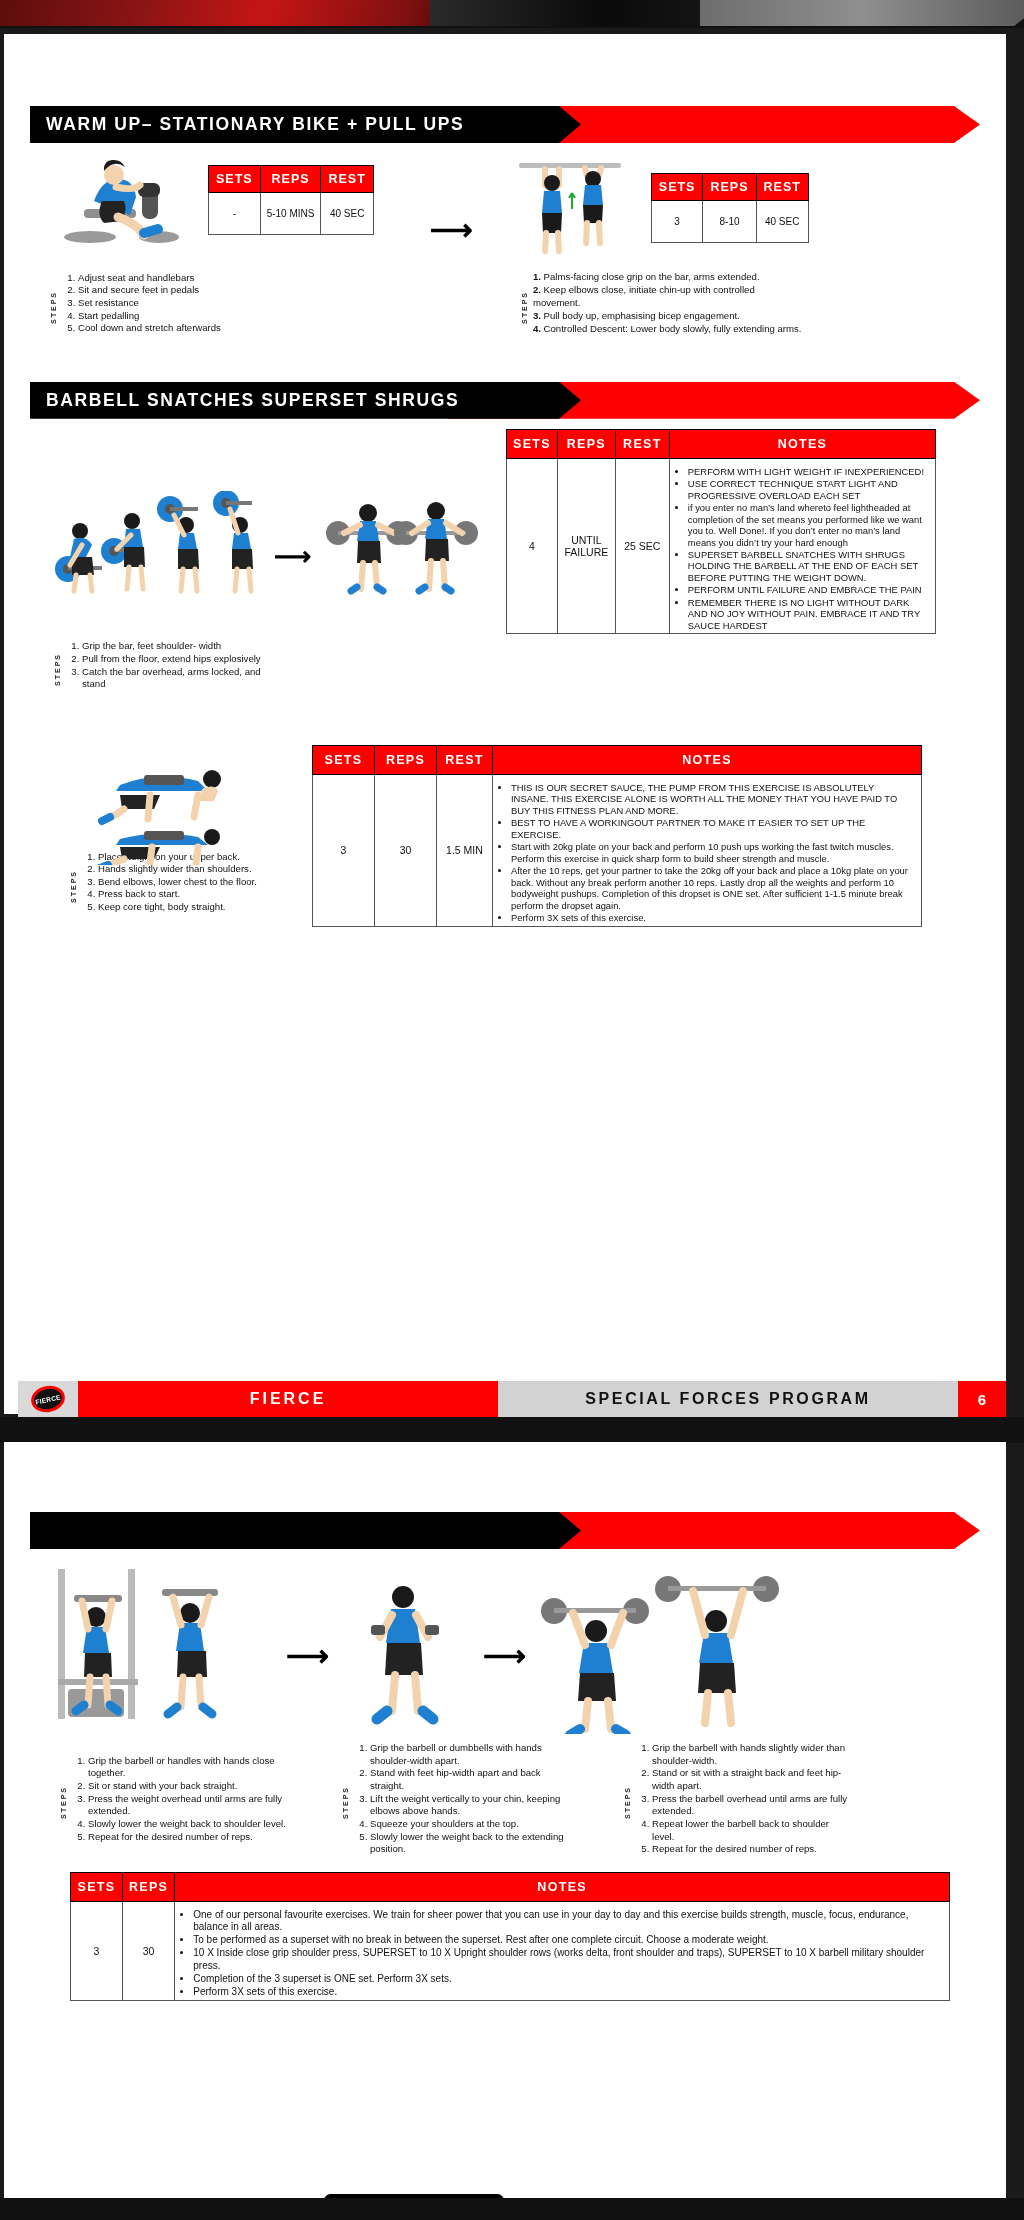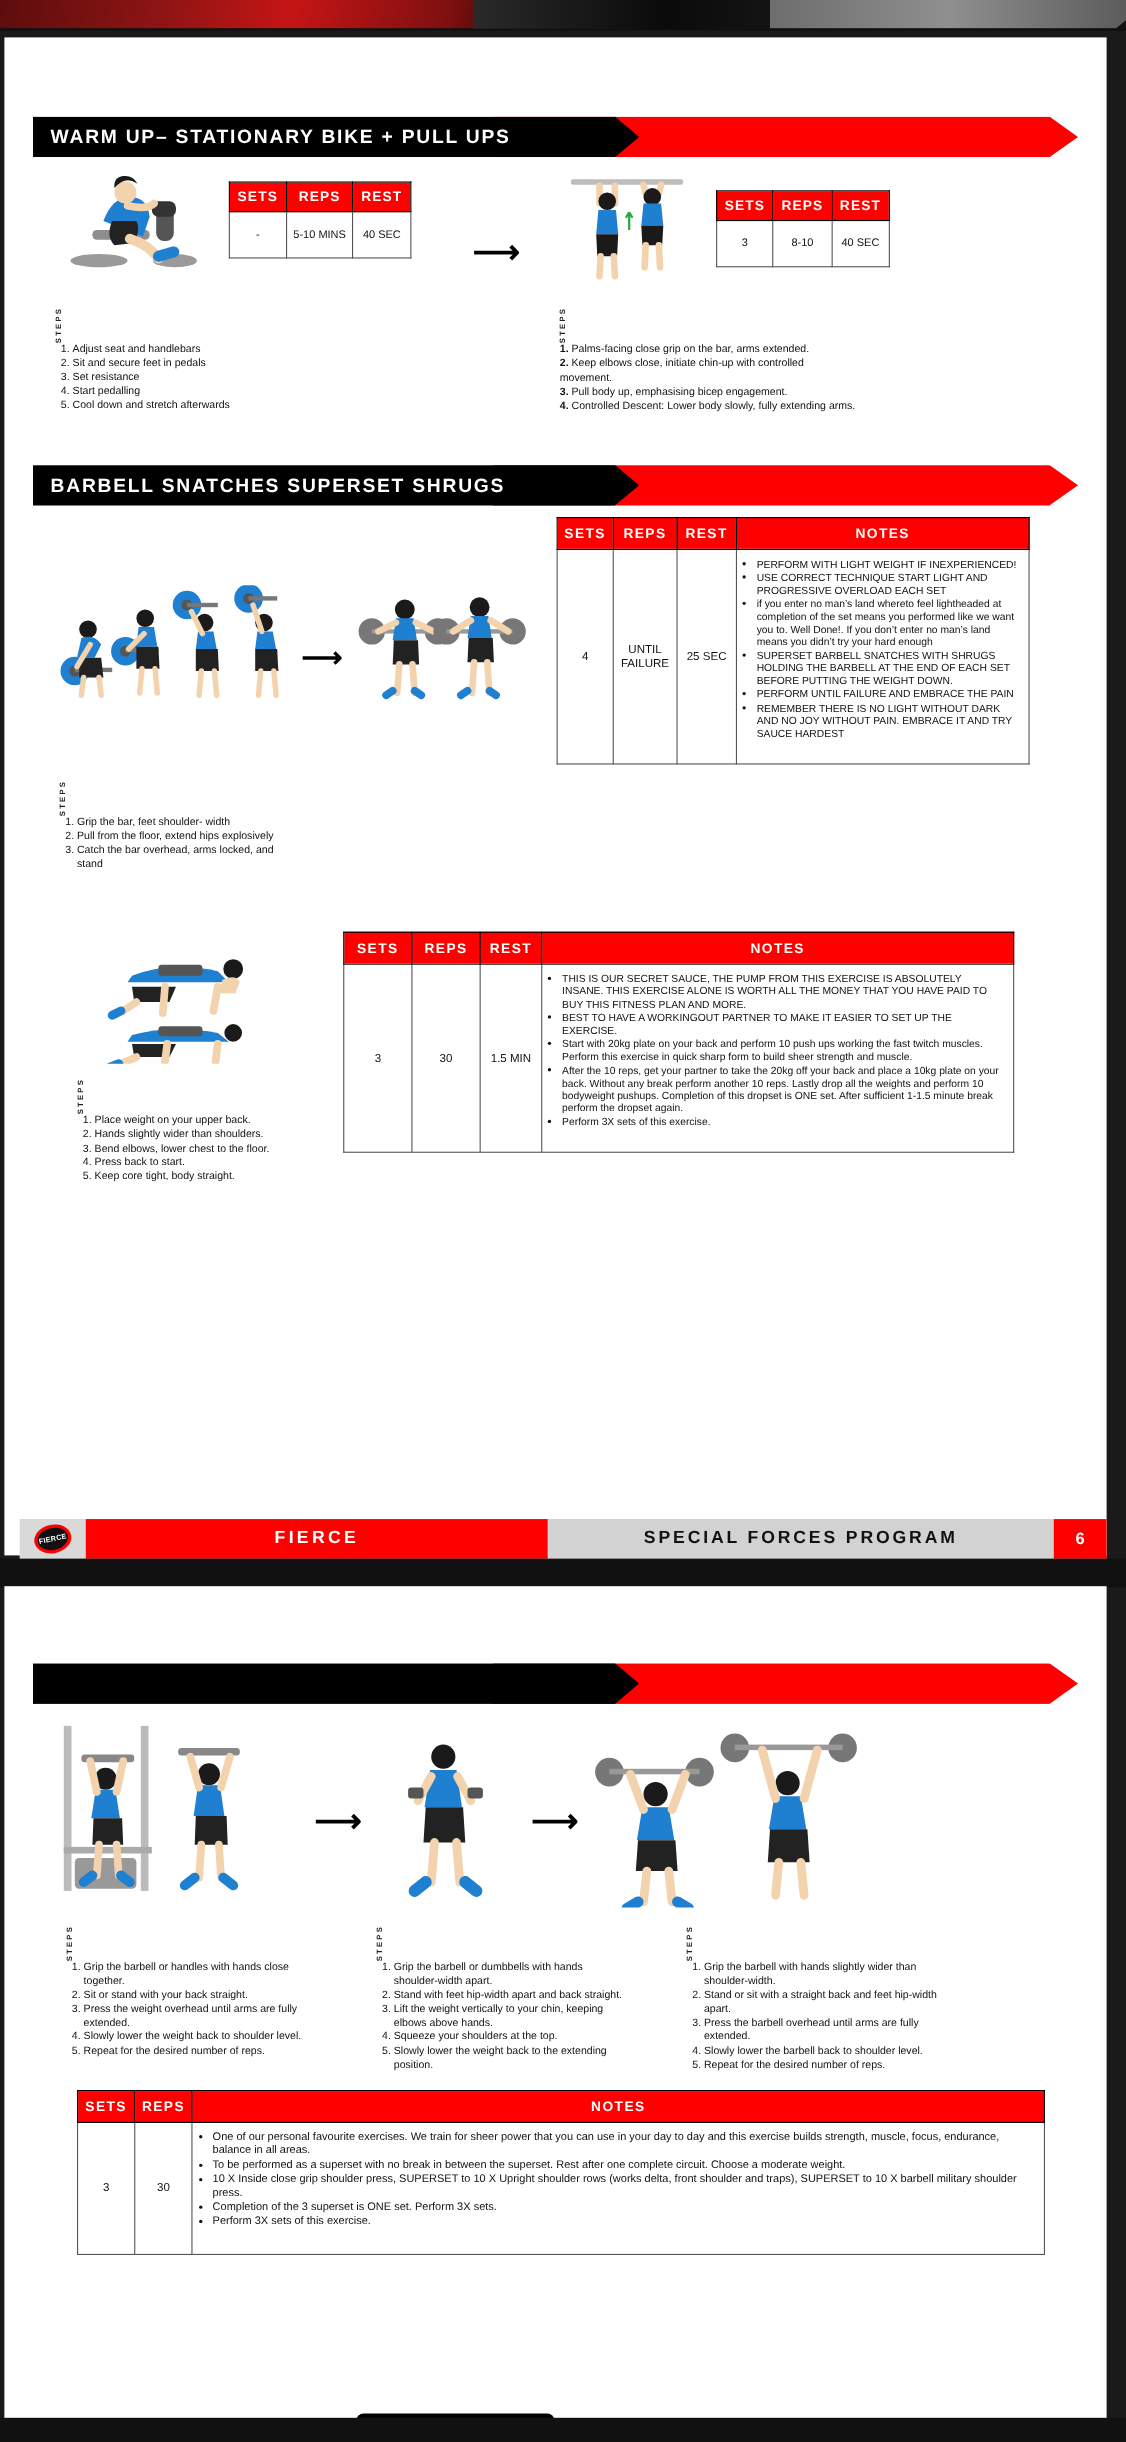--- a/index.html
+++ b/index.html
@@ -56,35 +56,35 @@
   
   table.ex { border-collapse:collapse; }
   table.ex th {
     background:#fe0000; color:#fff; font-size:12.5px; font-weight:bold;
     letter-spacing:1.3px; border:1px solid #000; padding:7px 6px; text-align:center;
   }
   table.ex td {
     border:1px solid #555; font-size:10.5px; color:#111; text-align:center;
     padding:6px 5px; vertical-align:middle; background:#fff;
   }
-  table.ex td.notes { text-align:left; padding:7px 9px 21px 4px; vertical-align:top; }
+  table.ex td.notes { text-align:left; padding:7px 9px 1px 4px; vertical-align:top; }
   table.ex td.notes ul { margin:0; padding-left:14px; }
   table.ex td.notes li { margin:0 0 1px 0; line-height:1.22; font-size:9.4px; }
 
   
   table.srt { border-collapse:collapse; }
   table.srt th {
     background:#fe0000; color:#fff; font-size:12.5px; font-weight:bold; letter-spacing:1px;
     border:1px solid #000; padding:6px 7px; text-align:center;
   }
   table.srt td {
     border:1px solid #555; font-size:10px; color:#111; text-align:center;
     padding:8px 6px; height:42px; background:#fff;
   }
-  .steps-block { display:flex; align-items:flex-start;flex-direction:column; }
+  .steps-block { display:flex; align-items:center; }
   .steps-label {
     writing-mode:vertical-rl; transform:rotate(180deg);
     font-size:7px; letter-spacing:2px; font-weight:bold; color:#222;
     margin-right:5px; margin-top:8px;
   }
   .steps-block ol { margin:0; padding-left:16px; }
   .steps-block ol li { font-size:9.6px; line-height:1.32; color:#111; }
   .steps-plain p { margin:0; font-size:9.6px; line-height:1.35; color:#111; }
   .steps-plain b { font-weight:bold; }
 
@@ -534,21 +534,21 @@
         <li>Squeeze your shoulders at the top.</li>
         <li>Slowly lower the weight back to the extending position.</li>
       </ol>
     </div>
     <div class="steps-block" style="margin-left:52px;width:230px;">
       <div class="steps-label">STEPS</div>
       <ol>
         <li>Grip the barbell with hands slightly wider than shoulder-width.</li>
         <li>Stand or sit with a straight back and feet hip-width apart.</li>
         <li>Press the barbell overhead until arms are fully extended.</li>
-        <li>Slowly lower the barbell back to shoulder level.</li>
+        <li>Repeat lower the barbell back to shoulder level.</li>
         <li>Repeat for the desired number of reps.</li>
       </ol>
     </div>
   </div>
 
   <table class="ex" style="margin-left:40px;margin-top:16px;width:880px;">
     <tbody>
           <tr>
       <th style="width:52px">SETS</th>
       <th style="width:52px">REPS</th>

